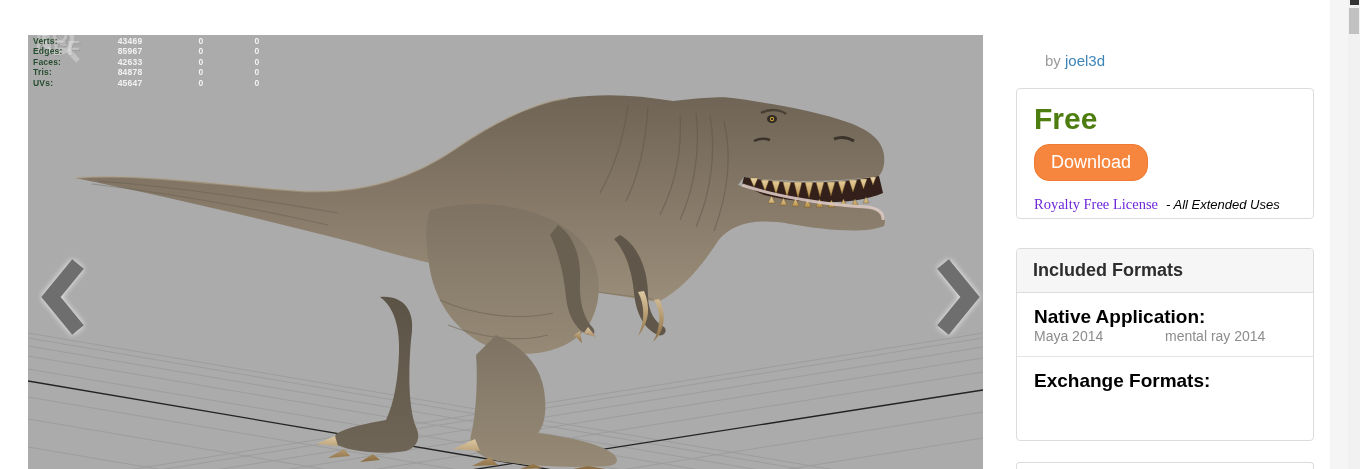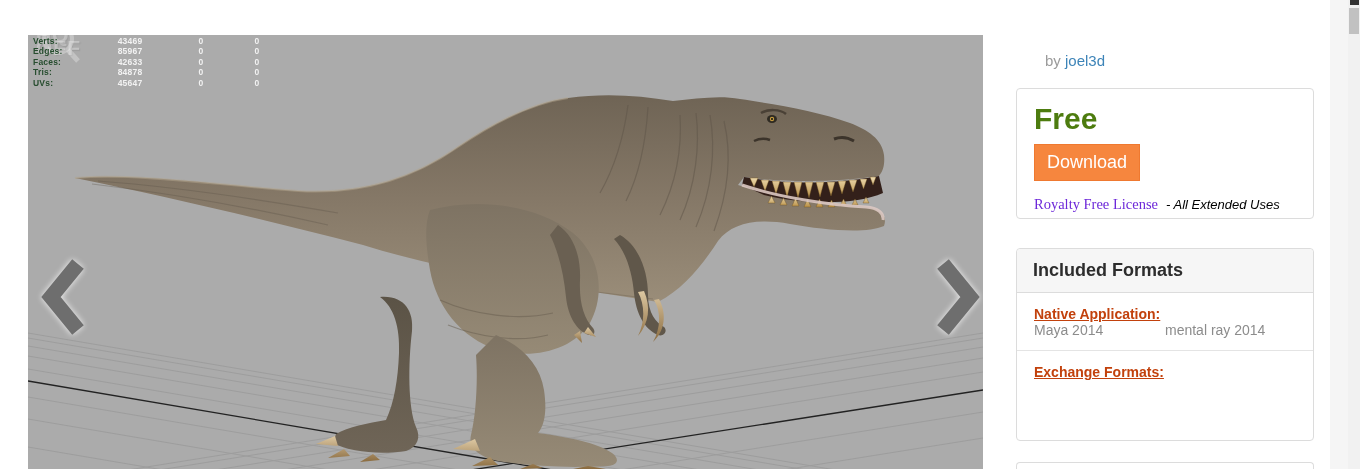--- a/index.html
+++ b/index.html
@@ -34,34 +34,34 @@
   .nav-arrow svg polyline { stroke:#6e6e6e; stroke-width:15; fill:none; }
   .page-title { position:absolute; left:1016px; top:12px; font-size:31px; font-weight:400;
                 color:#3d3d3d; letter-spacing:.2px; white-space:nowrap; }
   .byline { position:absolute; left:1017px; top:52px; font-size:15px; color:#9b9b9b;margin-left:28px; }
   .byline a { color:#3d84b8; text-decoration:none; cursor:pointer; }
 
   .panel { position:absolute; left:1016px; width:298px; background:#fff;
            border:1px solid #dcdcdc; border-radius:4px; }
   .price-panel { top:88px; height:131px; padding:14px 17px; }
   .price { font-size:30px; font-weight:bold; color:#4d7c0f; line-height:32px; }
-  .download-btn { display:inline-block; margin-top:9px; width:106px; height:37px;
-                  background:#f6863e; border:1px solid #ef7930; border-radius:0;
+  .download-btn { display:inline-block; margin-top:9px; width:114px; height:37px;
+                  background:#f6863e; border:1px solid #ef7930; border-radius:15px;
                   color:#fff; font-size:18px; text-align:center; line-height:35px; cursor:pointer; }
   .license-row { margin-top:15px; font-size:14.5px; white-space:nowrap; }
   .license-row a { color:#6d28d9; text-decoration:none; cursor:pointer;font-family:Liberation Serif, serif; }
   .license-suffix { font-size:13px; font-style:italic; color:#000000; margin-left:4px; }
 
   .formats-panel { top:248px; height:193px; }
   .formats-header { background:#f6f6f6; border-bottom:1px solid #dcdcdc;
                     border-radius:4px 4px 0 0; padding:11px 16px; font-size:18px;
                     font-weight:bold; color:#2d2d2d; }
   .format-section { padding:13px 17px 12px 17px; }
   .format-section + .format-section { border-top:1px solid #e4e4e4; }
-  .fmt-heading { font-size:14px; font-weight:bold; color:#c2410c;text-decoration:underline; }
+  .fmt-heading { font-size:19px; font-weight:bold; color:#000000; }
   .fmt-items { display:flex; }
   .fmt-item { font-size:14px; color:#8c8c8c; width:142px; }
 
   .panel-sliver { position:absolute; left:1016px; top:462px; width:298px; height:7px;
                   background:#fff; border:1px solid #dcdcdc; border-bottom:none;
                   border-radius:4px 4px 0 0; }
 
   
   .right-gutter { position:absolute; left:1330px; top:0; width:30px; height:469px; background:#f5f5f5; }
   .scrollbar-track { position:absolute; left:1348px; top:0; width:12px; height:469px; background:#f1f1f1; }

